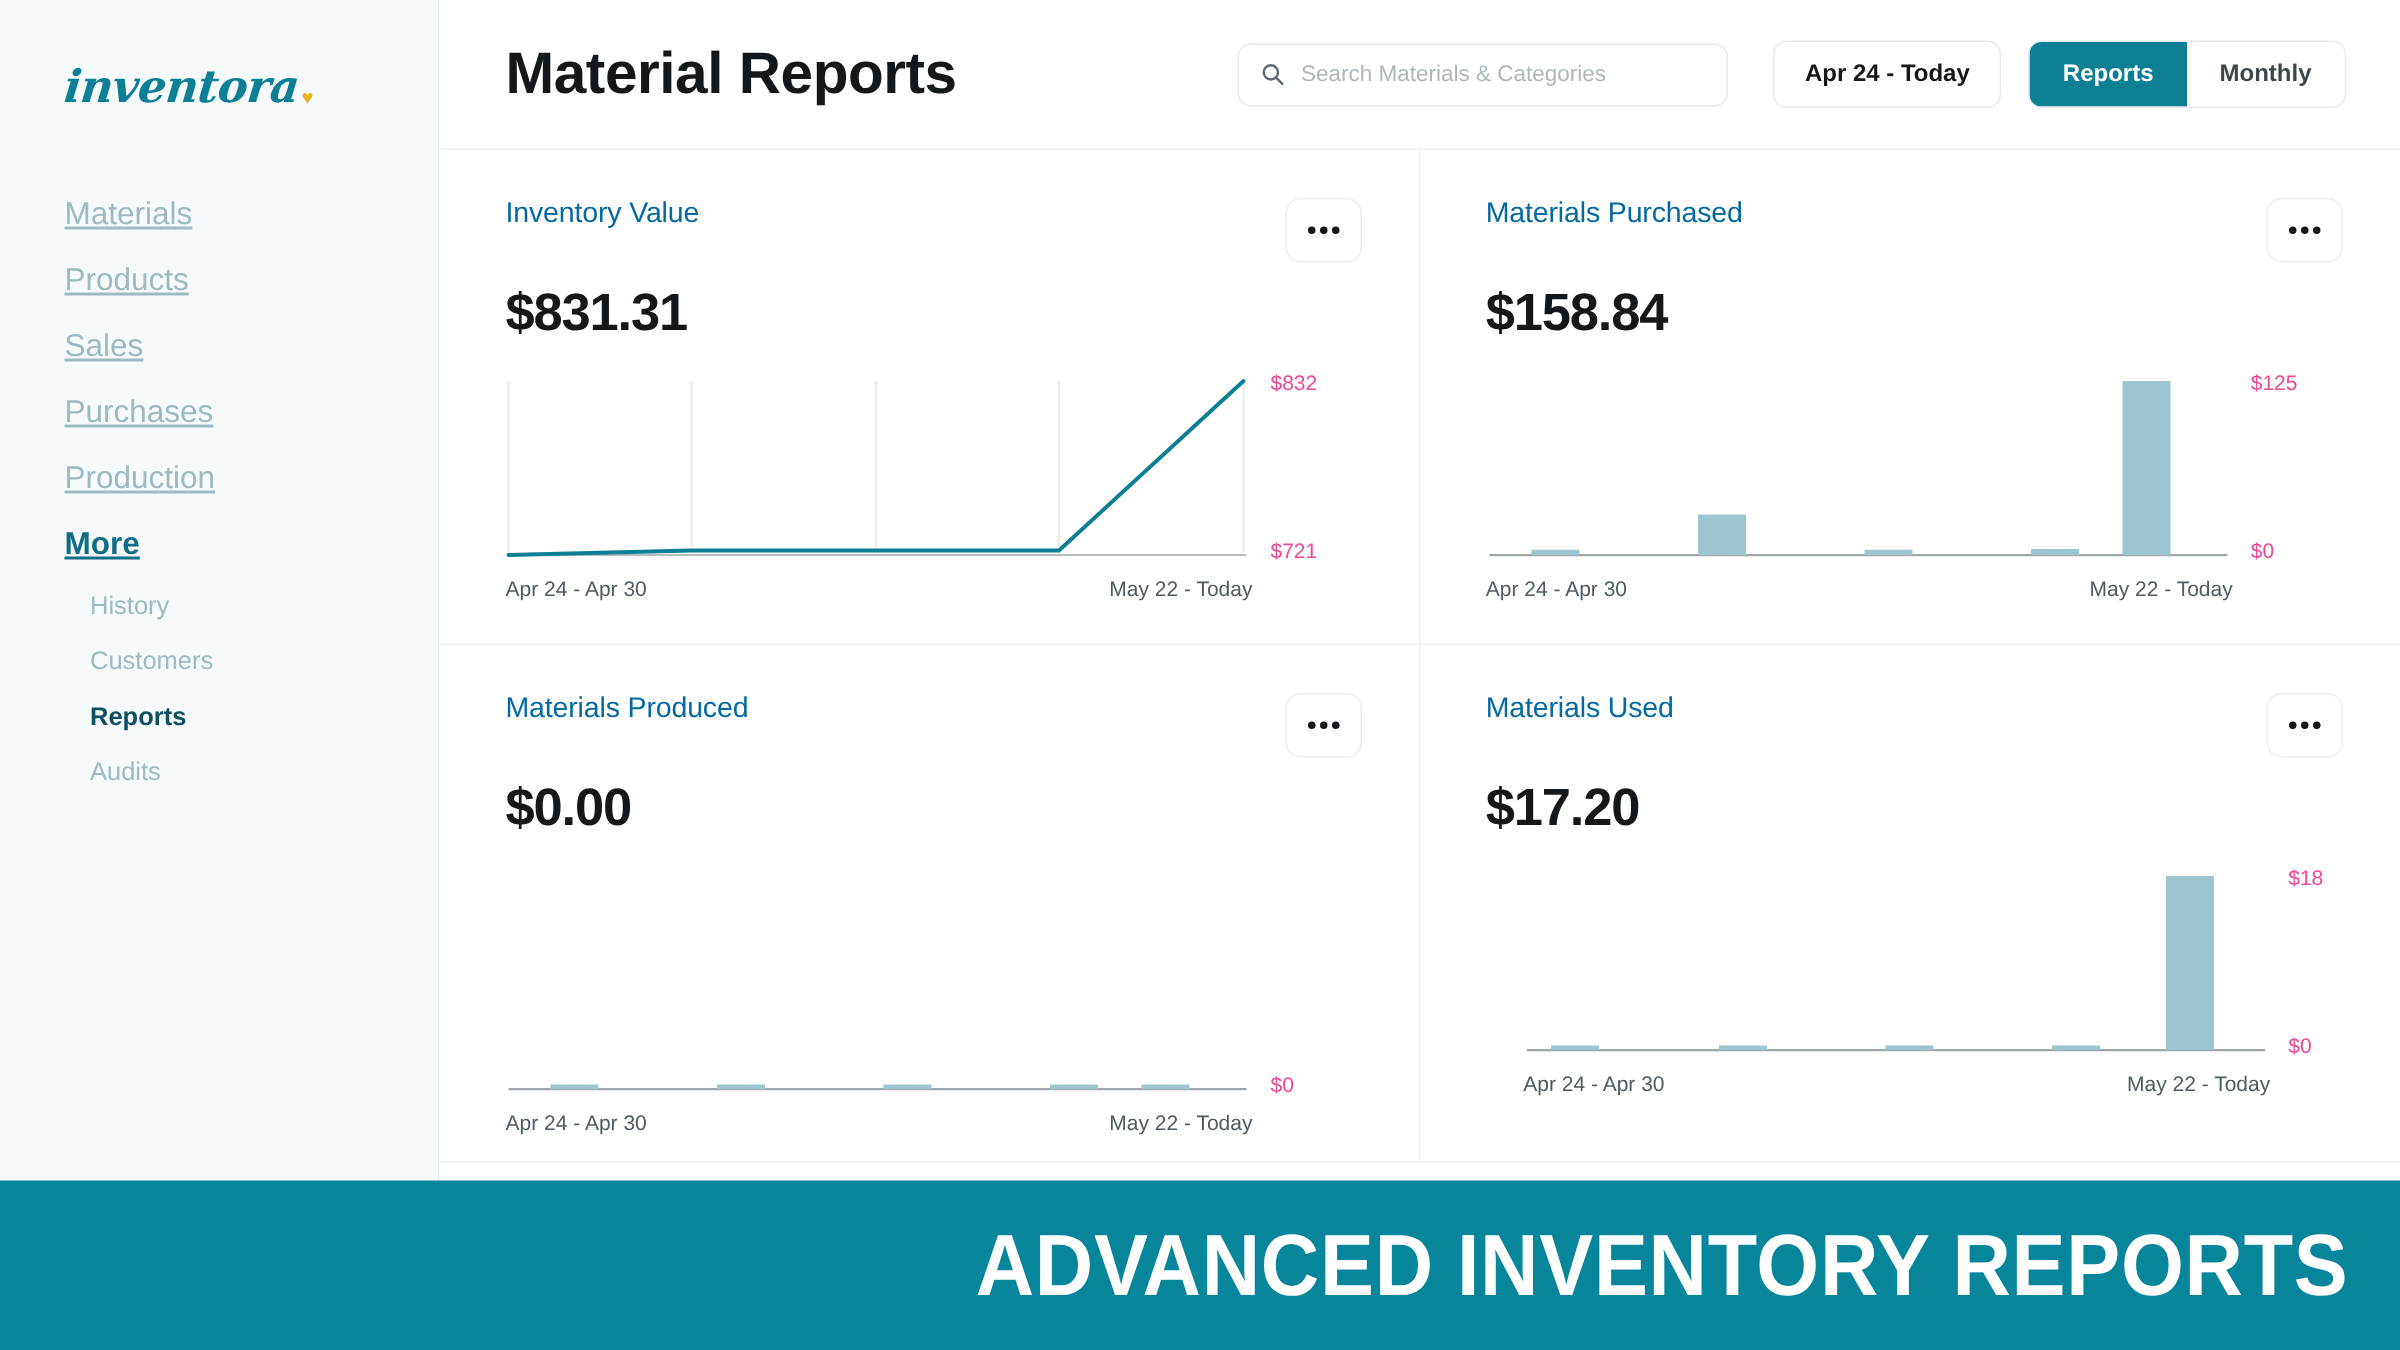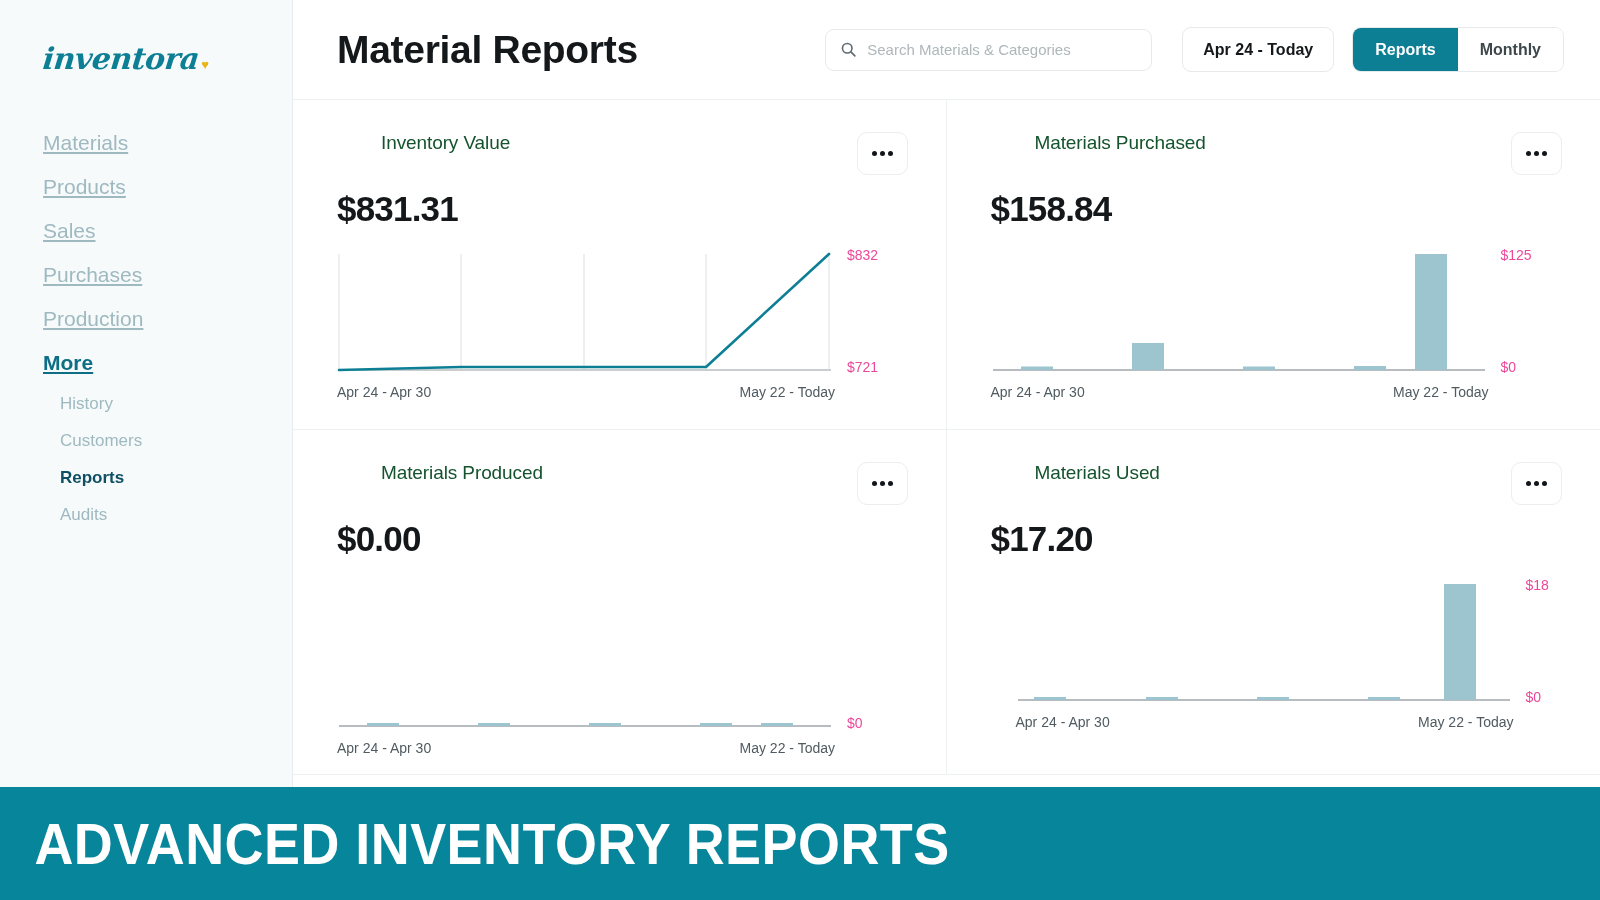--- a/index.html
+++ b/index.html
@@ -118,21 +118,21 @@
     grid-template-rows: 330px 345px;
   }
   .card {
     padding: 32px 38px 0 44px;
     border-right: 1px solid #eef1f2;
     border-bottom: 1px solid #eef1f2;
     position: relative;
   }
   .card:nth-child(2n) { border-right: none; }
   .card-head { display: flex; align-items: flex-start; }
-  .card-title { font-size: 19px; color: #14532d; font-weight: 500; letter-spacing: -0.1px; margin-left: 44px; }
+  .card-title { font-size: 19px; color: #0369a1; font-weight: 500; letter-spacing: -0.1px; }
   .dots-btn {
     margin-left: auto;
     width: 51px; height: 43px;
     border: 1px solid #eaeeef; border-radius: 10px;
     background: #fff; cursor: pointer;
     display: flex; align-items: center; justify-content: center;
     gap: 3px;
   }
   .dot { width: 5px; height: 5px; border-radius: 50%; background: #12161a; }
   .card-value {
@@ -150,21 +150,21 @@
     display: flex; justify-content: space-between;
     font-size: 14px; color: #4f5b60;
     margin-top: 8px;
   }
 
   
   .banner {
     position: absolute; left: 0; top: 787px;
     width: 1600px; height: 113px;
     background: #07869b;
-    display: flex; align-items: center; justify-content: flex-start;
+    display: flex; align-items: center; justify-content: flex-end;
     z-index: 5;
   }
   .banner-text {
     color: #ffffff;
     font-family: "Liberation Sans", sans-serif;
     font-weight: 700;
     font-size: 58px;
     letter-spacing: 0.5px;
     transform: scaleX(0.93);
   }

